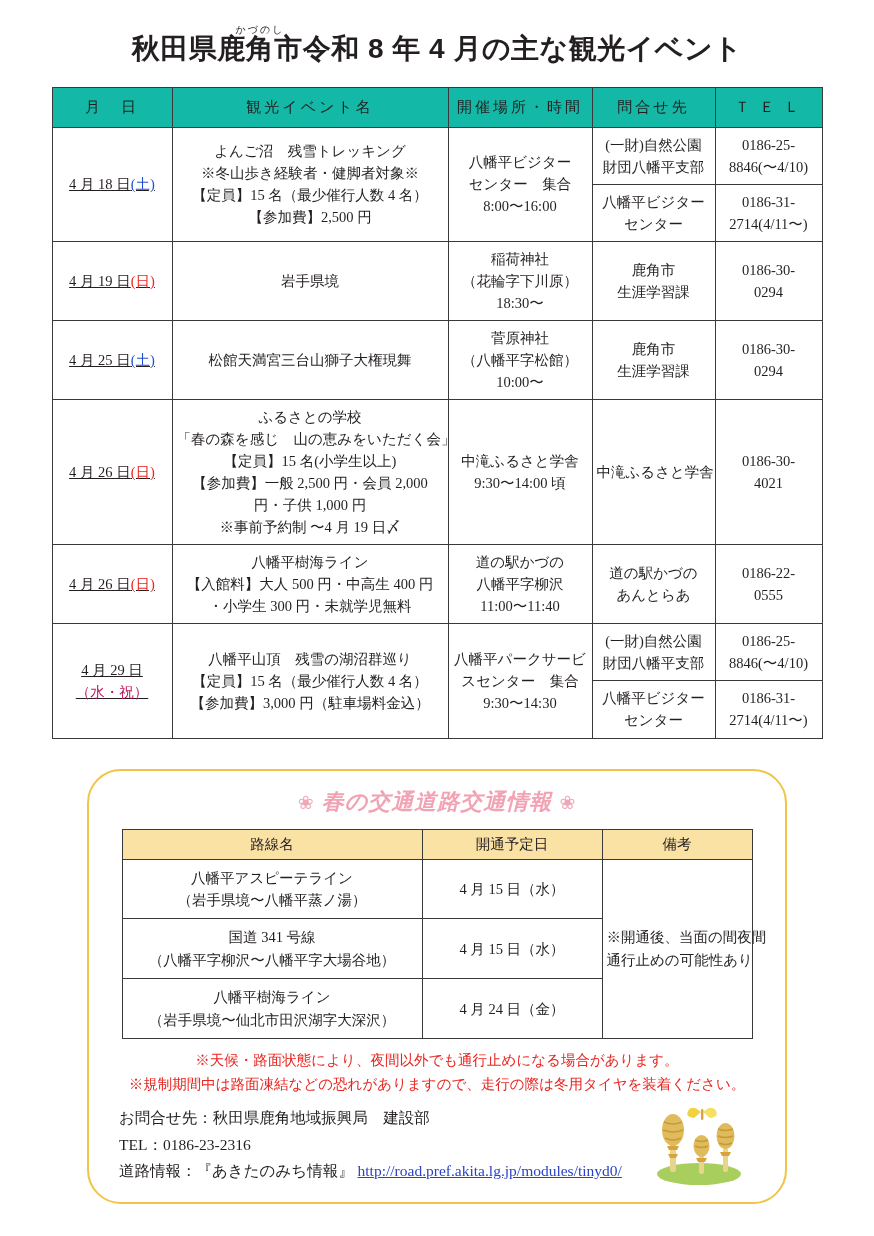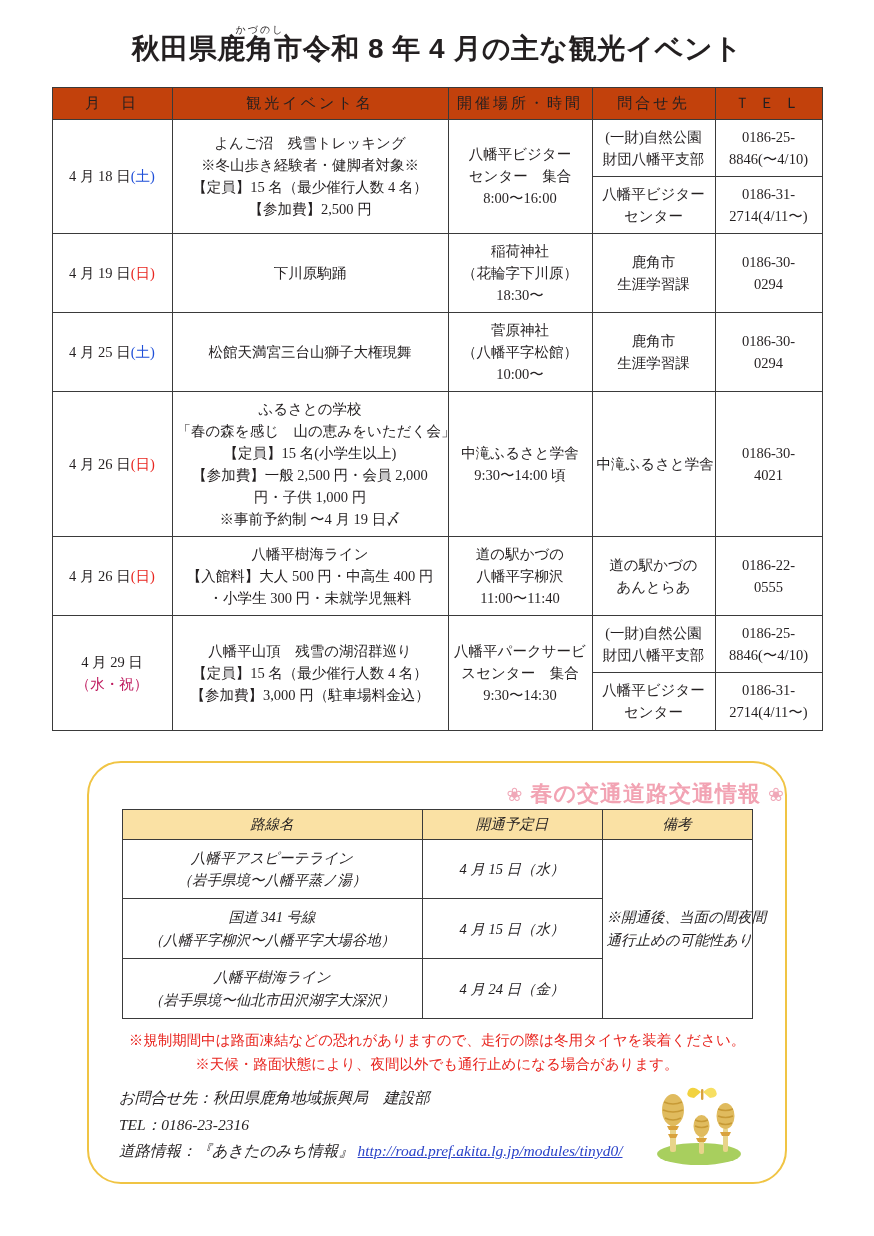--- a/index.html
+++ b/index.html
@@ -45,68 +45,69 @@
   .events-table th,
   .events-table td {
     border: 1px solid #3a3a3a;
     text-align: center;
     vertical-align: middle;
     font-size: 14.5px;
     line-height: 1.52;
     padding: 6px 4px;
   }
   .events-table thead th {
-    background: #c2410c;
+    background: #14b8a6;
     font-weight: normal;
     font-size: 15px;
     letter-spacing: 3px;
-    height: 32px;
+    height: 40px;
     padding: 4px;
   }
   .col-date    { width: 120px; }
   .col-name    { width: 276px; }
   .col-place   { width: 144px; }
   .col-contact { width: 123px; }
   .col-tel     { width: 107px; }
 
   .cell-lines > div { white-space: nowrap; }
   .cell-name > div  { white-space: nowrap; }
   .sat { color: #1f4fd8; }
   .sun { color: #e8251f; }
   .hol { color: #be185d; }
-  .date-cell { line-height: 1.5; }
+  .date-cell { line-height: 1.5; text-decoration: underline; }
   .sub-cell { padding: 6px 4px; }
   .tight { font-size: 13.5px; }
 
   
   .traffic-panel {
     position: relative;
     width: 700px;
     margin: 30px auto 0 auto;
     border: 2px solid #f0c444;
     border-radius: 34px;
     padding: 16px 0 18px 0;
     background: #ffffff;
   }
   .traffic-heading {
-    text-align: right;
+    text-align: center;
     color: #f2a3b3;
     font-family: "Liberation Sans", "DejaVu Sans", sans-serif;
     font-weight: bold;
     font-size: 22px;
     letter-spacing: 1px;
+    margin-bottom: 12px;
+    font-style: italic;
   }
   .blossom { color: #f0a8b8; font-size: 19px; }
 
   .roads-table {
     border-collapse: collapse;
     width: 630px;
     margin: 0 auto;
     table-layout: fixed;
-    font-style: italic;
   }
   .roads-table th,
   .roads-table td {
     border: 1px solid #3a3a3a;
     text-align: center;
     vertical-align: middle;
     font-size: 14.5px;
     line-height: 1.55;
     padding: 7px 4px;
   }
@@ -126,21 +127,20 @@
     color: #e8251f;
     font-size: 14.5px;
     line-height: 1.65;
     margin-top: 10px;
   }
 
   .contact-block {
     margin: 8px 0 0 30px;
     font-size: 15.5px;
     line-height: 1.7;
-    font-style: italic;
   }
   .contact-url {
     color: #2a42c8;
     text-decoration: underline;
   }
 
   
   .illustration {
     position: absolute;
     right: 36px;
@@ -202,21 +202,21 @@
           <div>センター</div>
         </td>
         <td class="cell-lines sub-cell">
           <div>0186-31-</div>
           <div>2714(4/11〜)</div>
         </td>
       </tr>
       <tr>
         <td class="date-cell" rowspan="1"><span>4 月 19 日</span><span class="sun">(日)</span></td>
         <td class="cell-name" rowspan="1">
-          <div>下川原駒踊</div>
+          <div>岩手県境</div>
         </td>
         <td class="cell-lines" rowspan="1">
           <div>稲荷神社</div>
           <div>（花輪字下川原）</div>
           <div>18:30〜</div>
         </td>
         <td class="cell-lines sub-cell">
           <div>鹿角市</div>
           <div>生涯学習課</div>
         </td>
@@ -374,22 +374,22 @@
             <div>（岩手県境〜仙北市田沢湖字大深沢）</div>
           </td>
           <td>
             <div>4 月 24 日（金）</div>
           </td>
         </tr>
       </tbody>
   </table>
 
   <div class="warnings">
+    <div>※天候・路面状態により、夜間以外でも通行止めになる場合があります。</div>
     <div>※規制期間中は路面凍結などの恐れがありますので、走行の際は冬用タイヤを装着ください。</div>
-    <div>※天候・路面状態により、夜間以外でも通行止めになる場合があります。</div>
   </div>
 
   <div class="contact-block">
     <div>お問合せ先：秋田県鹿角地域振興局　建設部</div>
     <div>TEL：0186-23-2316</div>
     <div>
       <span>道路情報：『あきたのみち情報』</span>
       <a class="contact-url" href="#">http://road.pref.akita.lg.jp/modules/tinyd0/</a>
     </div>
   </div>

